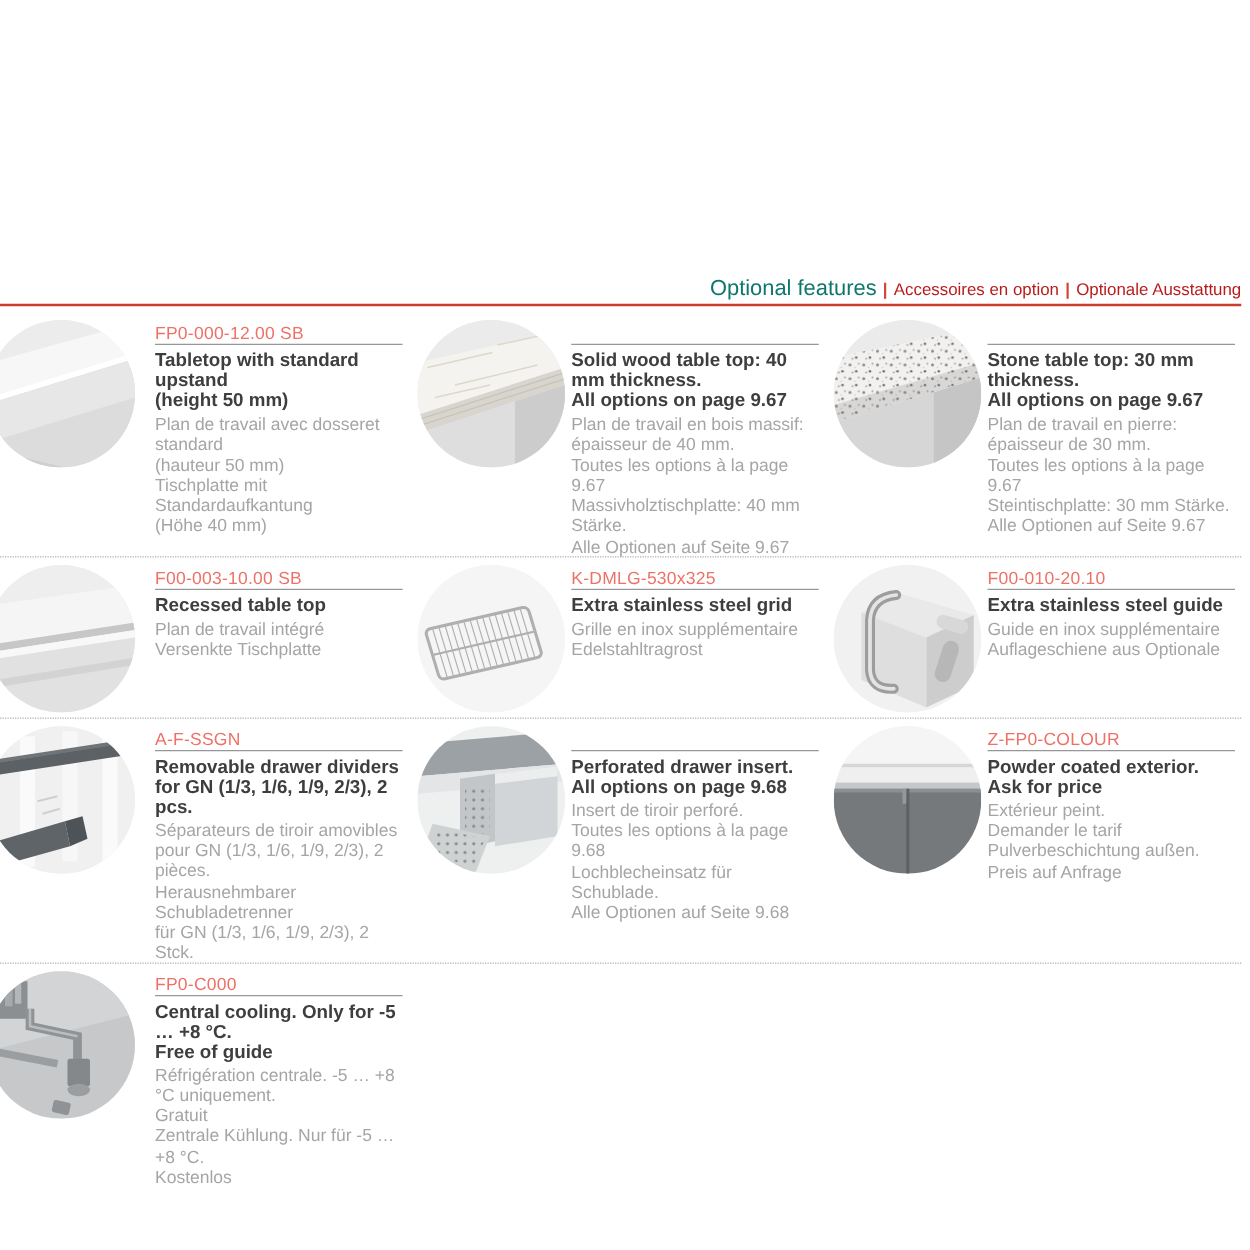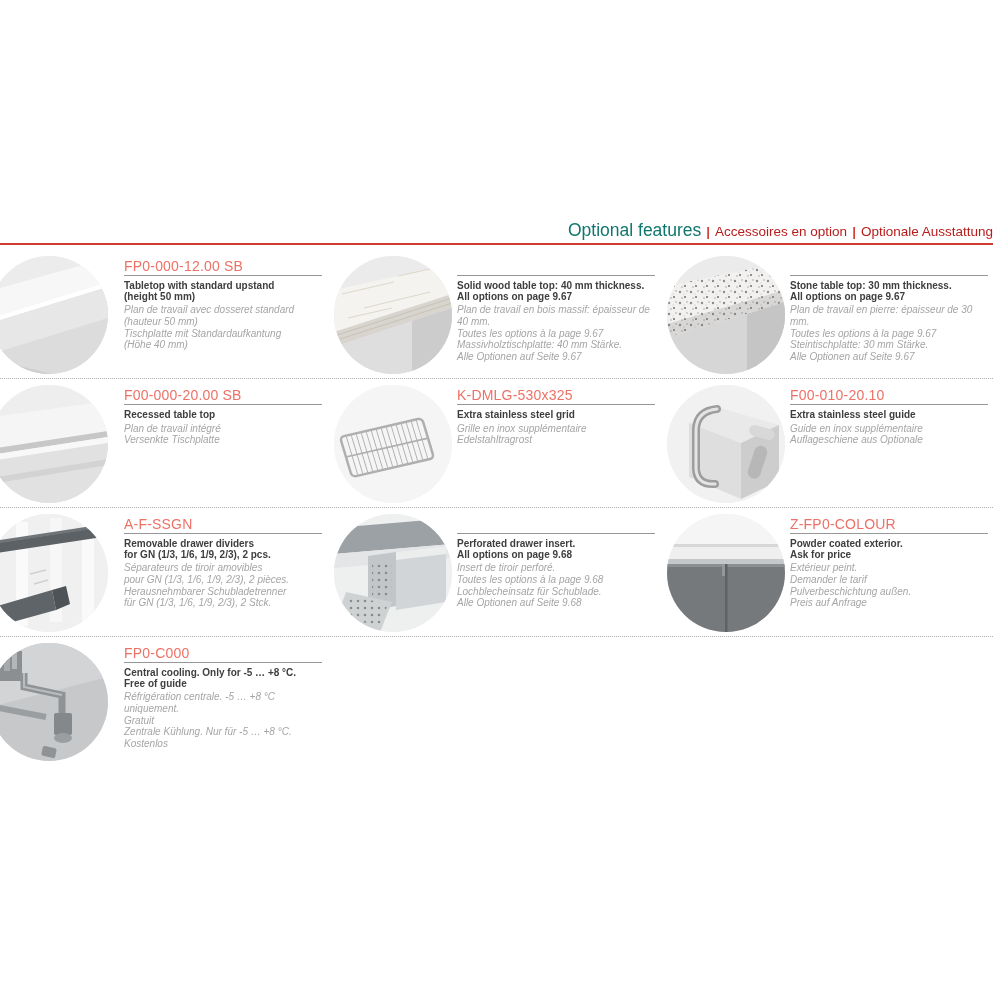--- a/index.html
+++ b/index.html
@@ -17,22 +17,22 @@
   .dotted{border-top:1px dotted #b0b0b0;height:0;width:993px;}
   .cell{width:333px;flex:none;display:flex;position:relative;}
   .imgcol{width:124px;flex:none;position:relative;}
   .circle{position:absolute;top:6px;left:1px;width:118px;height:118px;border-radius:50%;
           overflow:hidden;background:#f1f1f1;}
   .cell.first .circle{left:-10px;}
   .circle svg{display:block;}
   .tx{padding-top:8px;width:200px;}
   .code{font-size:14px;color:#ed7166;height:16px;letter-spacing:.2px;white-space:nowrap;}
   .rule{width:198px;height:1px;background:#979797;margin:1px 0 5px 0;}
-  .bold{font-size:10px;font-weight:bold;color:#3e3e3e;line-height:1.07;}
-  .gray{font-size:10px;color:#a5a5a5;line-height:1.16;margin-top:2px;font-style:italic;}
+  .bold{font-size:15px;font-weight:bold;color:#3e3e3e;line-height:1.07;}
+  .gray{font-size:14px;color:#a5a5a5;line-height:1.16;margin-top:2px;}
 </style>
 </head>
 <body>
 
 <div class="page">
 
   <div class="header">
     <span class="h-en">Optional features</span>
     <span class="h-sep">|</span>
     <span class="h-sub">Accessoires en option</span>
@@ -161,21 +161,21 @@
               <rect width="118" height="118" fill="#eeeeee"></rect>
               <polygon points="-12,34 118,16 118,46 -12,66" fill="#f5f5f5"></polygon>
               <polygon points="-12,66 118,46 118,52 -12,72" fill="#c7c7c7"></polygon>
               <polygon points="-12,72 118,52 118,58 -12,78" fill="#f8f8f8"></polygon>
               <polygon points="-12,78 118,58 118,118 -12,118" fill="#e1e1e1"></polygon>
               <polygon points="-12,95 118,74 118,80 -12,101" fill="#d3d3d3"></polygon>
             </svg>
           </div>
         </div>
         <div class="tx">
-          <div class="code">F00-000-20.00 SB</div>
+          <div class="code">F00-003-10.00 SB</div>
           <div class="rule"></div>
           <div class="bold">
               <div>Recessed table top</div>
             </div>
           <div class="gray">
               <div>Plan de travail intégré</div>
               <div>Versenkte Tischplatte</div>
             </div>
         </div>
       </div>

